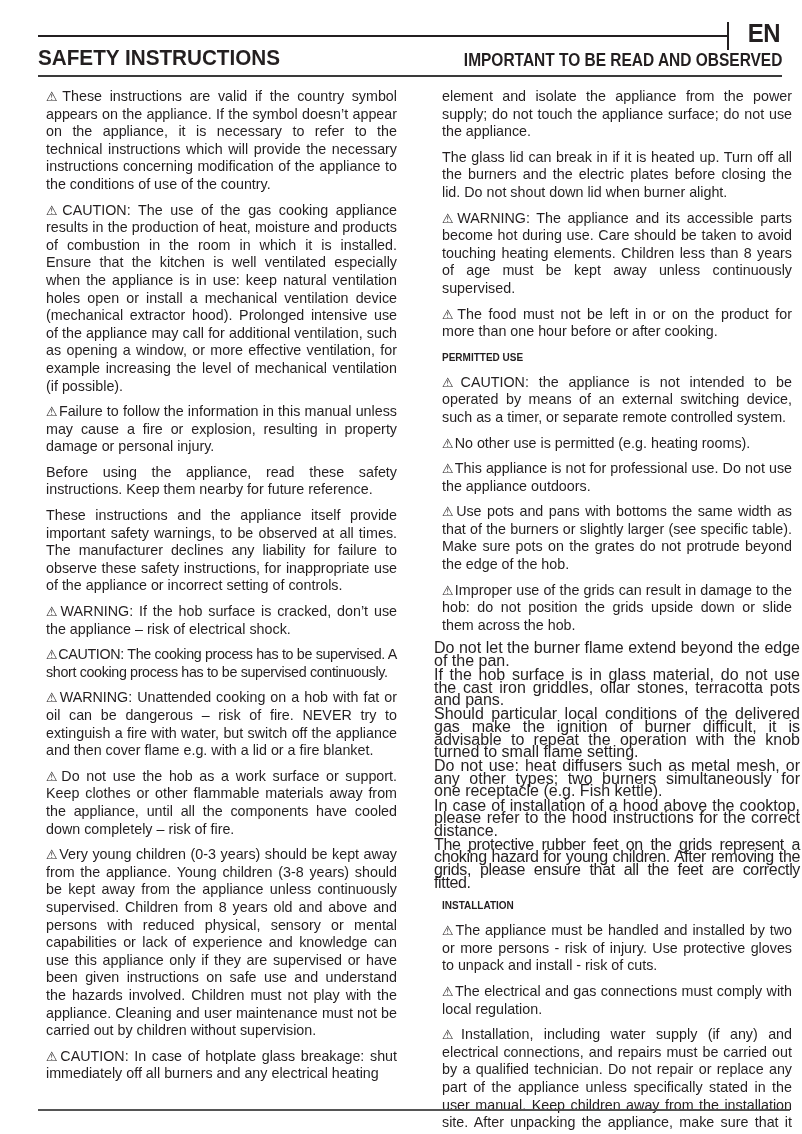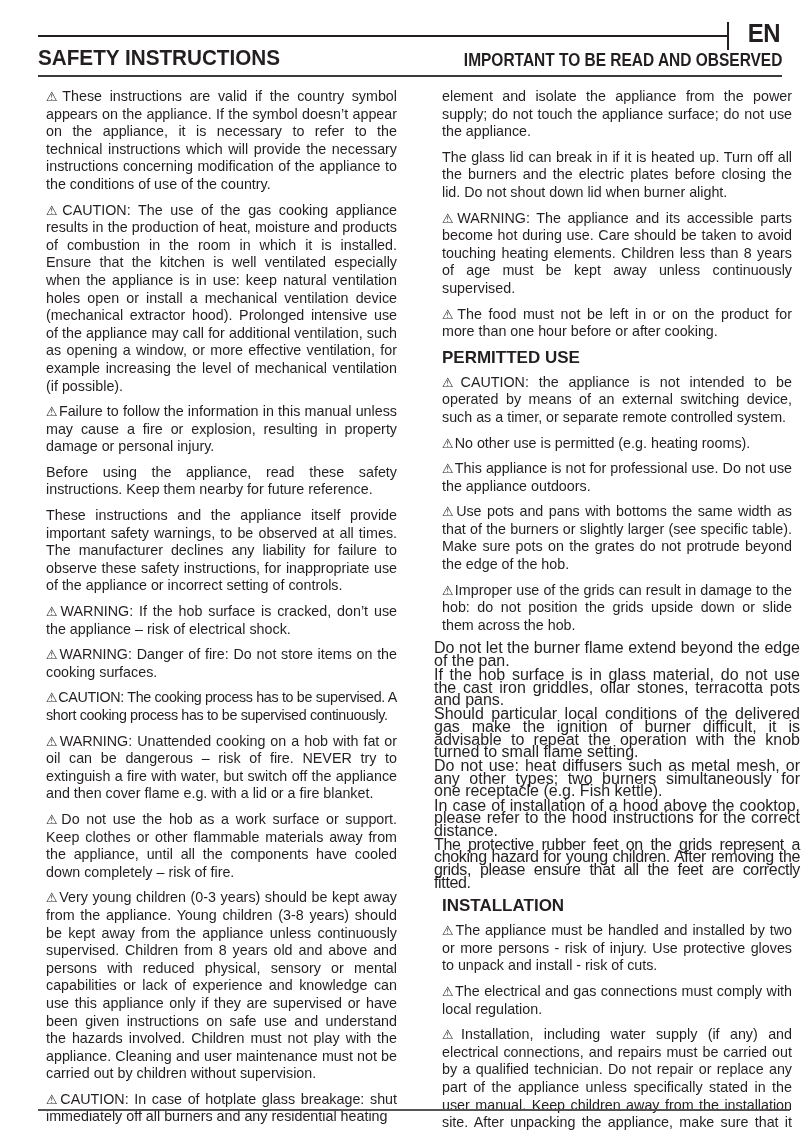--- a/index.html
+++ b/index.html
@@ -12,21 +12,21 @@
     .h-left { position: absolute; left: 38px; top: 45px; font-size: 22px; font-weight: bold;
       transform: scaleX(0.94); transform-origin: left; white-space: nowrap; }
     .h-right { position: absolute; right: 20px; top: 50px; font-size: 18px; font-weight: bold;
       transform: scaleX(0.86); transform-origin: right; white-space: nowrap; }
     .head-rule { position: absolute; left: 38px; top: 75px; width: 744px; height: 2px; background: #3a3a3a; }
     .col { position: absolute; top: 80px; font-size: 14.3px; line-height: 17.6px; text-align: justify; }
     .col-left { left: 38px; width: 367px; }
     .col-right { left: 434px; width: 366px; }
     .col p { margin: 8px; }
     .warn::before { content: "\26A0"; font-size: 13px; margin-right: 1px; }
-    .sub { font-weight: bold; font-size: 17px; line-height: 17px; }
+    .sub { font-weight: bold; font-size: 10px; line-height: 17px; }
     .small { font-size: 16px; line-height: 12.6px; }
     .small p { margin: 0 0 1.5px 0; }
     .tight { letter-spacing: -0.35px; }
     .bottom-rule { position: absolute; left: 38px; top: 1109px; width: 752px; height: 1.5px; background: #555; }
   </style>
 </head>
 <body>
 
 <div class="top-rule"></div>
 <div class="top-tick"></div>
@@ -35,26 +35,25 @@
 <div class="h-right">IMPORTANT TO BE READ AND OBSERVED</div>
 <div class="head-rule"></div>
 
 <div class="col col-left">
   <p class="warn">These instructions are valid if the country symbol appears on the appliance. If the symbol doesn’t appear on the appliance, it is necessary to refer to the technical instructions which will provide the necessary instructions concerning modification of the appliance to the conditions of use of the country.</p>
   <p class="warn">CAUTION: The use of the gas cooking appliance results in the production of heat, moisture and products of combustion in the room in which it is installed. Ensure that the kitchen is well ventilated especially when the appliance is in use: keep natural ventilation holes open or install a mechanical ventilation device (mechanical extractor hood). Prolonged intensive use of the appliance may call for additional ventilation, such as opening a window, or more effective ventilation, for example increasing the level of mechanical ventilation (if possible).</p>
   <p class="warn">Failure to follow the information in this manual unless may cause a fire or explosion, resulting in property damage or personal injury.</p>
   <p>Before using the appliance, read these safety instructions. Keep them nearby for future reference.</p>
   <p>These instructions and the appliance itself provide important safety warnings, to be observed at all times. The manufacturer declines any liability for failure to observe these safety instructions, for inappropriate use of the appliance or incorrect setting of controls.</p>
   <p class="warn">WARNING: If the hob surface is cracked, don’t use the appliance – risk of electrical shock.</p>
-  <p class="warn">WARNING: Danger of fire: Do not store items on the cooking surfaces.</p>
   <p class="warn tight">CAUTION: The cooking process has to be supervised. A short cooking process has to be supervised continuously.</p>
   <p class="warn">WARNING: Unattended cooking on a hob with fat or oil can be dangerous – risk of fire. NEVER try to extinguish a fire with water, but switch off the appliance and then cover flame e.g. with a lid or a fire blanket.</p>
   <p class="warn">Do not use the hob as a work surface or support. Keep clothes or other flammable materials away from the appliance, until all the components have cooled down completely – risk of fire.</p>
   <p class="warn">Very young children (0-3 years) should be kept away from the appliance. Young children (3-8 years) should be kept away from the appliance unless continuously supervised. Children from 8 years old and above and persons with reduced physical, sensory or mental capabilities or lack of experience and knowledge can use this appliance only if they are supervised or have been given instructions on safe use and understand the hazards involved. Children must not play with the appliance. Cleaning and user maintenance must not be carried out by children without supervision.</p>
-  <p class="warn">CAUTION: In case of hotplate glass breakage: shut immediately off all burners and any residential heating</p>
+  <p class="warn">CAUTION: In case of hotplate glass breakage: shut immediately off all burners and any electrical heating</p>
 </div>
 
 <div class="col col-right">
   <p>element and isolate the appliance from the power supply; do not touch the appliance surface; do not use the appliance.</p>
   <p>The glass lid can break in if it is heated up. Turn off all the burners and the electric plates before closing the lid. Do not shout down lid when burner alight.</p>
   <p class="warn">WARNING: The appliance and its accessible parts become hot during use. Care should be taken to avoid touching heating elements. Children less than 8 years of age must be kept away unless continuously supervised.</p>
   <p class="warn">The food must not be left in or on the product for more than one hour before or after cooking.</p>
   <p class="sub">PERMITTED USE</p>
   <p class="warn">CAUTION: the appliance is not intended to be operated by means of an external switching device, such as a timer, or separate remote controlled system.</p>
   <p class="warn">No other use is permitted (e.g. heating rooms).</p>

